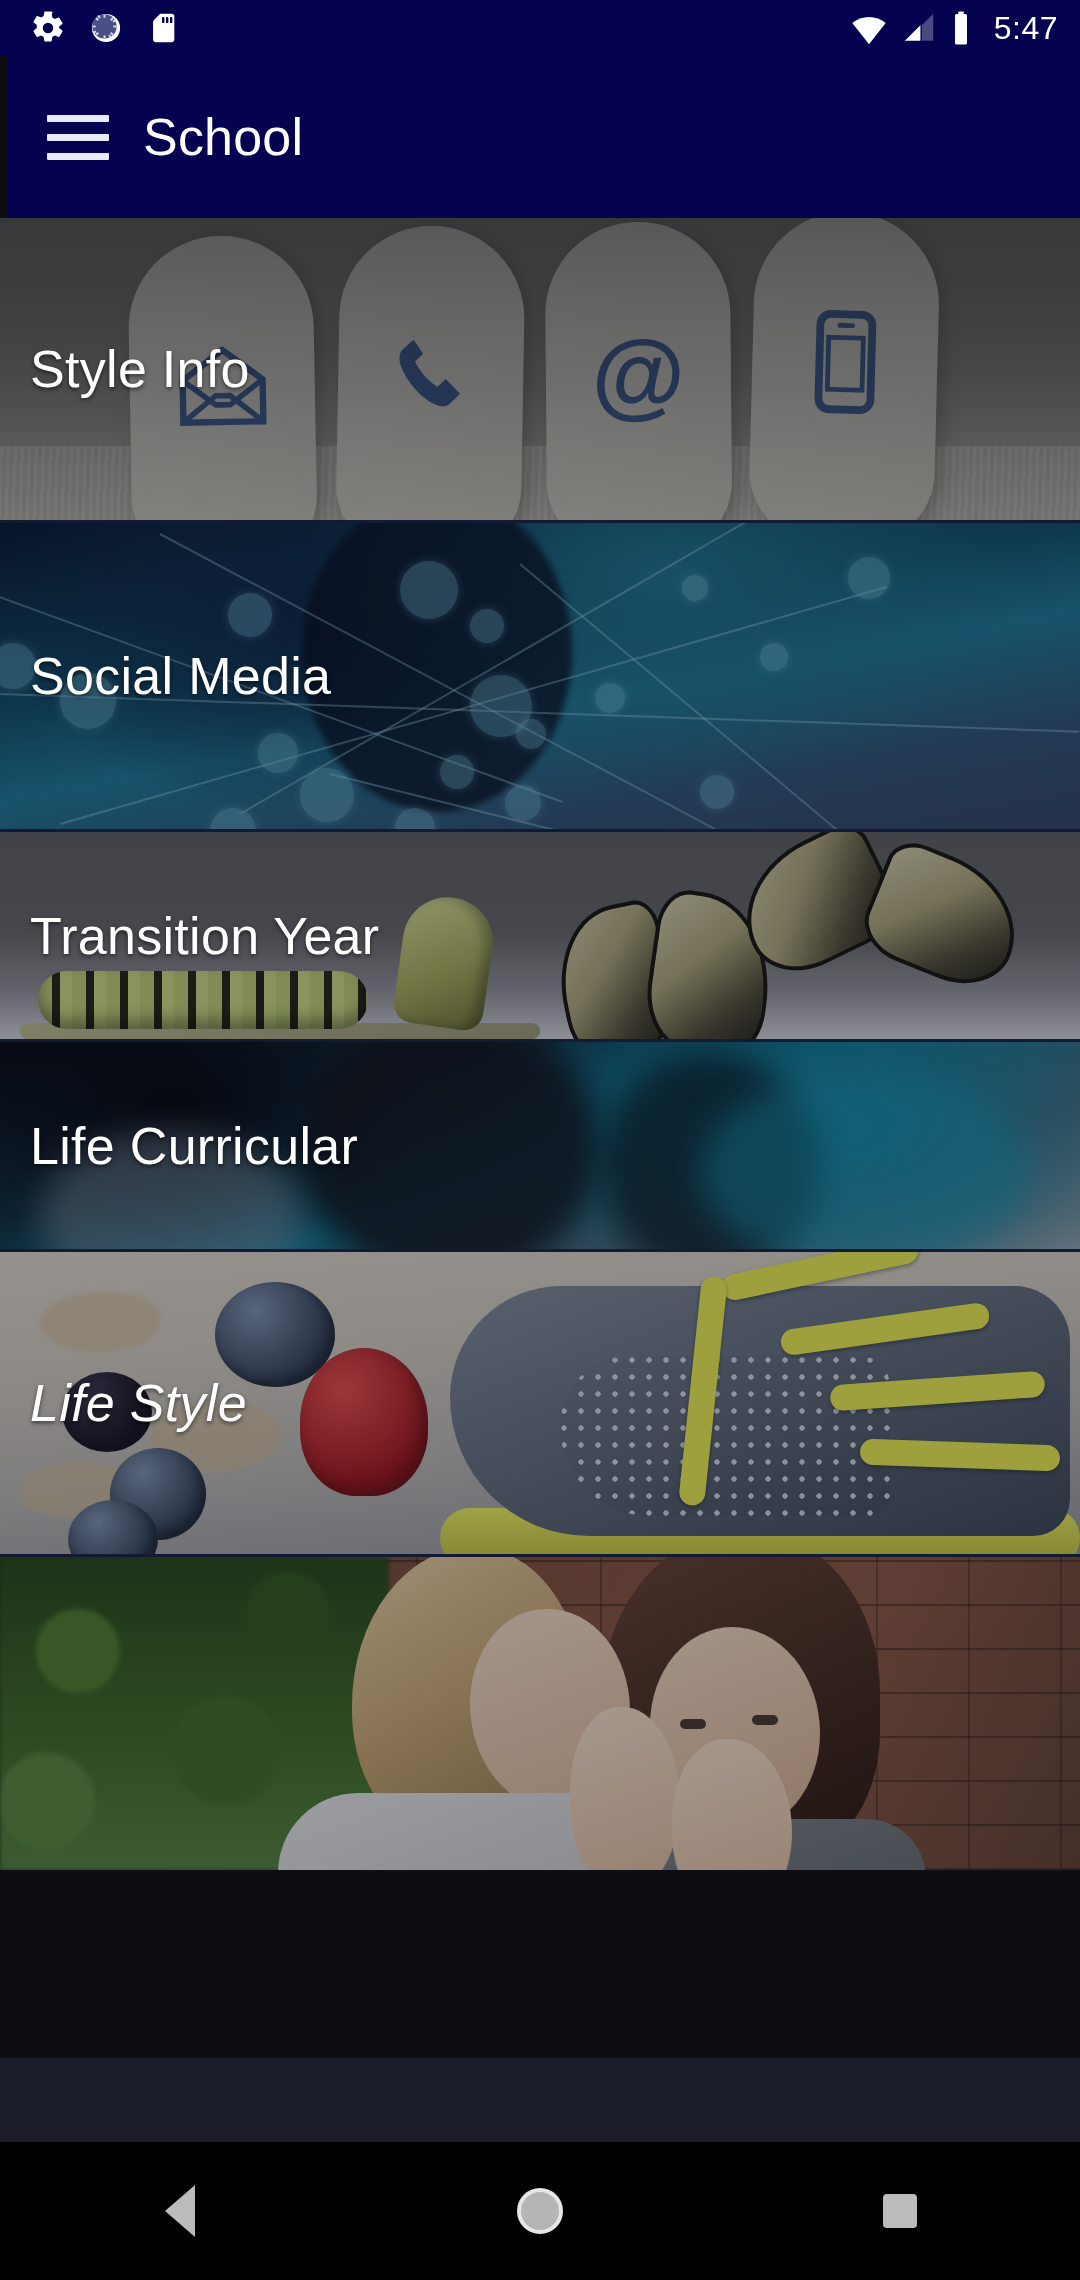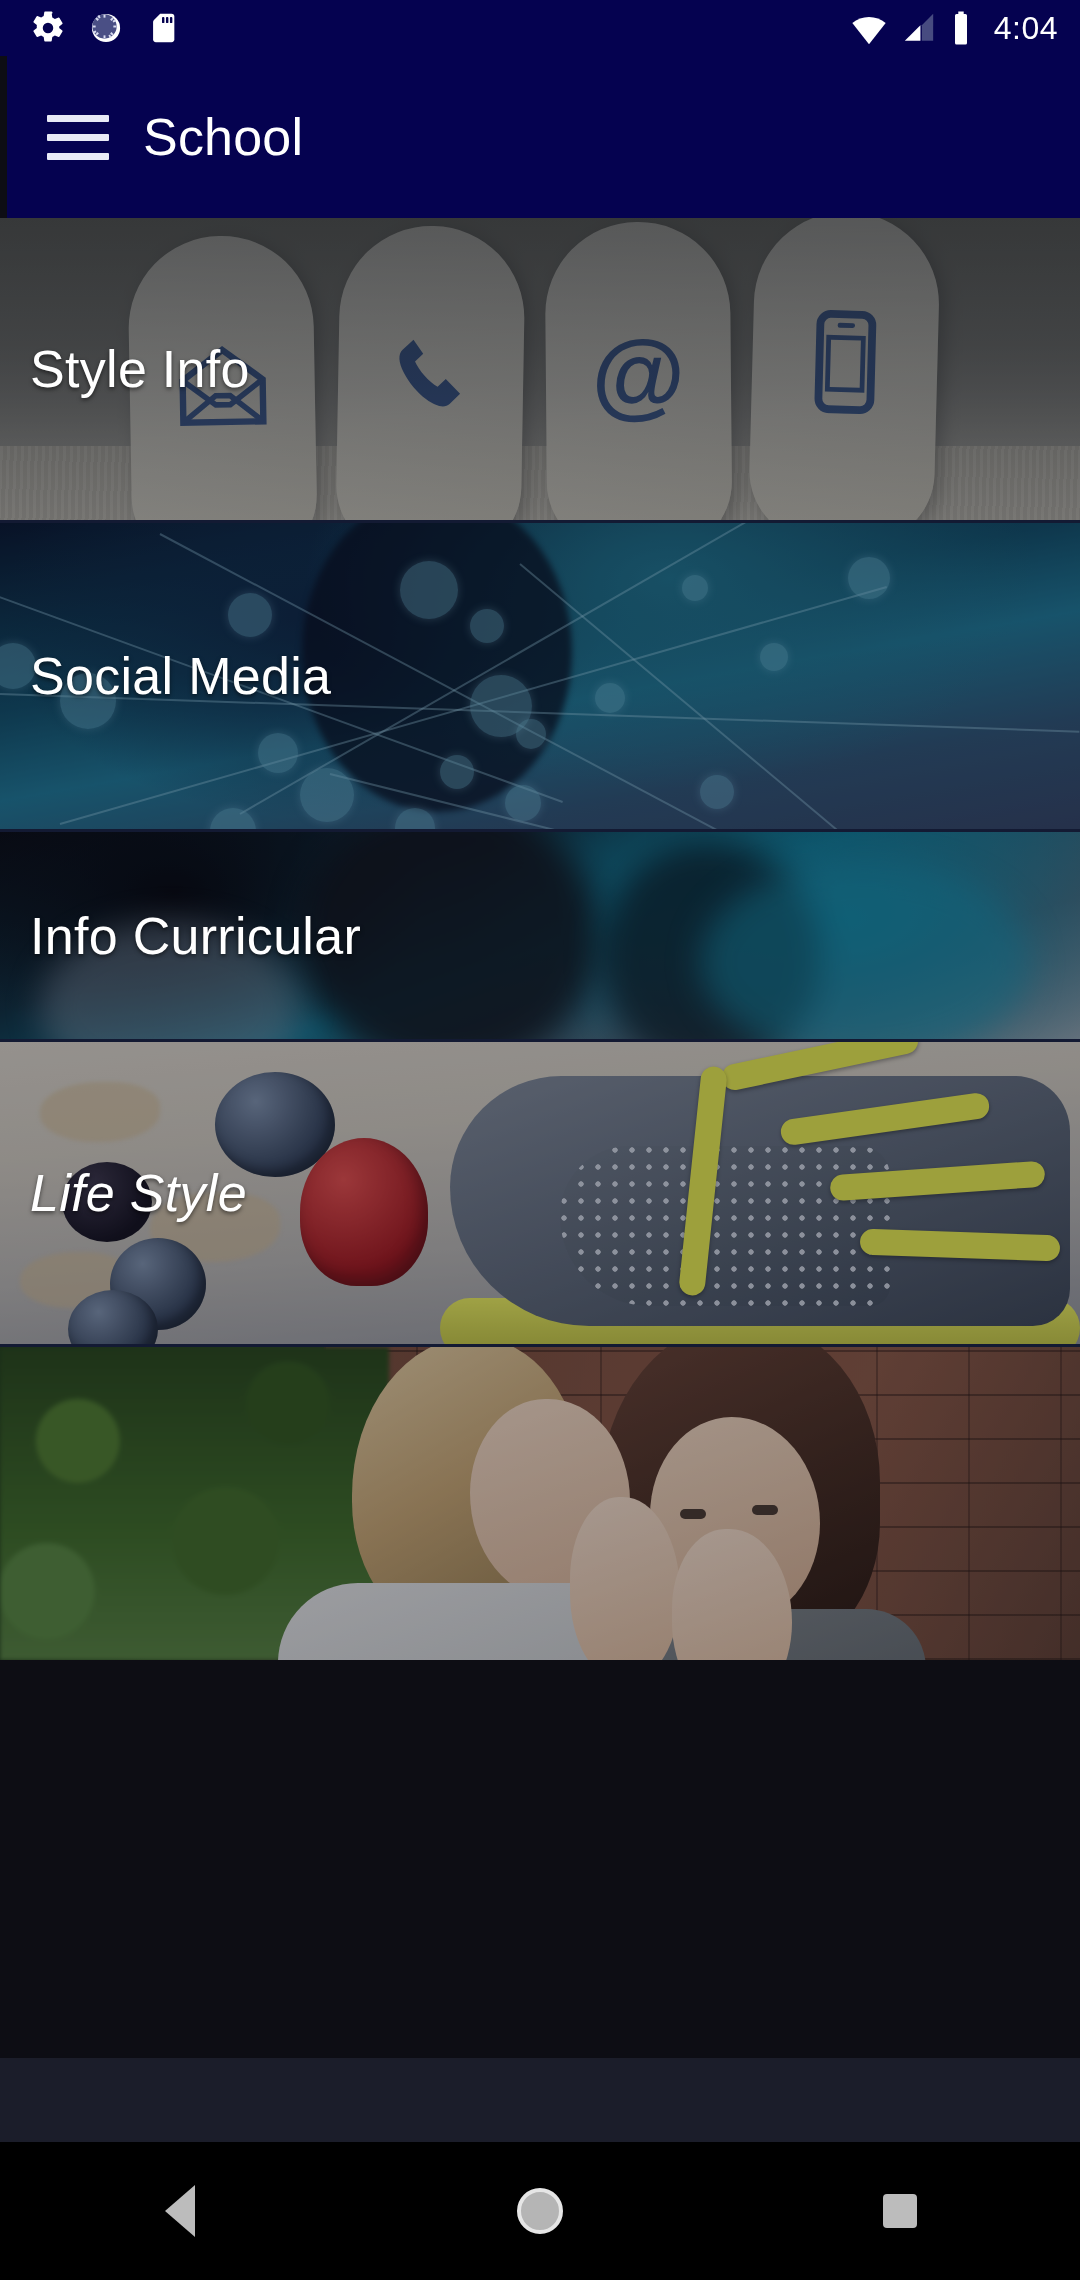--- a/index.html
+++ b/index.html
@@ -250,21 +250,21 @@
       <svg class="ico" width="38" height="34" viewBox="0 0 24 22">
         <path fill="#ffffff" d="M12 21.5 1.2 7.8C4.2 5.3 8 3.9 12 3.9s7.8 1.4 10.8 3.9L12 21.5z"></path>
       </svg>
       <svg class="ico" width="34" height="34" viewBox="0 0 24 24">
         <path fill="#ffffff" d="M2 21h11V10L2 21z"></path>
         <path fill="#474b80" d="M14 21h8V2l-8 8v11z"></path>
       </svg>
       <svg class="ico" width="22" height="36" viewBox="0 0 12 24">
         <path fill="#ffffff" d="M4.2 1h3.6v1.6H9A1 1 0 0 1 10 3.6V22a1 1 0 0 1-1 1H3a1 1 0 0 1-1-1V3.6a1 1 0 0 1 1-1h1.2V1z"></path>
       </svg>
-      <span class="sb-clock">4:04</span>
+      <span class="sb-clock">5:47</span>
     </div>
   </div>
 
   <div class="appbar">
     <div class="hamburger">
       <span></span>
       <span></span>
       <span></span>
     </div>
     <div class="appbar-title">School</div>
@@ -334,30 +334,47 @@
         <div class="node" style="left:210px;top:285px;width:46px;height:46px;"></div>
         <div class="node" style="left:682px;top:52px;width:26px;height:26px;"></div>
         <div class="node" style="left:760px;top:120px;width:28px;height:28px;"></div>
         <div class="node" style="left:595px;top:160px;width:30px;height:30px;"></div>
         <div class="node" style="left:700px;top:252px;width:34px;height:34px;"></div>
       </div>
       <div class="shade"></div>
       <div class="label">Social Media</div>
     </div>
 
+    <div class="card" id="card-transition">
+      <div class="art art-transition">
+        <div class="twig"></div>
+        <div class="cat"></div>
+        <div class="chrys"></div>
+        <div class="bfly" style="left:560px;top:34px;width:230px;height:190px;">
+          <div class="wing" style="left:0;top:40px;width:110px;height:150px;border-radius:60% 20% 40% 30%;transform:rotate(-12deg);"></div>
+          <div class="wing" style="left:90px;top:28px;width:120px;height:160px;border-radius:25% 65% 30% 40%;transform:rotate(8deg);"></div>
+        </div>
+        <div class="bfly" style="left:740px;top:-10px;width:300px;height:200px;">
+          <div class="wing" style="left:0;top:20px;width:150px;height:120px;border-radius:70% 25% 35% 45%;transform:rotate(-26deg);"></div>
+          <div class="wing" style="left:130px;top:36px;width:150px;height:118px;border-radius:25% 70% 45% 35%;transform:rotate(22deg);"></div>
+        </div>
+      </div>
+      <div class="shade"></div>
+      <div class="label">Transition Year</div>
+    </div>
 
     <div class="card" id="card-extra">
       <div class="art art-extra">
         <div class="blurstreak" style="left:300px;top:-30px;width:300px;height:270px;background:rgba(12,14,20,.85);"></div>
         <div class="blurstreak" style="left:600px;top:10px;width:220px;height:230px;background:rgba(6,20,28,.75);"></div>
         <div class="blurstreak" style="left:700px;top:30px;width:330px;height:200px;background:rgba(18,140,168,.55);"></div>
         <div class="blurstreak" style="left:40px;top:90px;width:260px;height:170px;background:rgba(140,155,170,.45);"></div>
       </div>
       <div class="shade"></div>
-      <div class="label">Info Curricular</div>
+      <div class="label">Life Curricular</div>
     </div>
 
     <div class="card" id="card-lifestyle">
       <div class="art art-lifestyle">
         <div class="oat" style="left:40px;top:40px;width:120px;height:60px;"></div>
         <div class="oat" style="left:150px;top:150px;width:130px;height:70px;"></div>
         <div class="oat" style="left:20px;top:210px;width:110px;height:56px;"></div>
         <div class="berry berry-blue" style="left:215px;top:30px;width:120px;height:105px;"></div>
         <div class="berry berry-dark" style="left:62px;top:120px;width:90px;height:80px;"></div>
         <div class="berry berry-rasp" style="left:300px;top:96px;width:128px;height:148px;border-radius:50% 50% 44% 44%;"></div>

